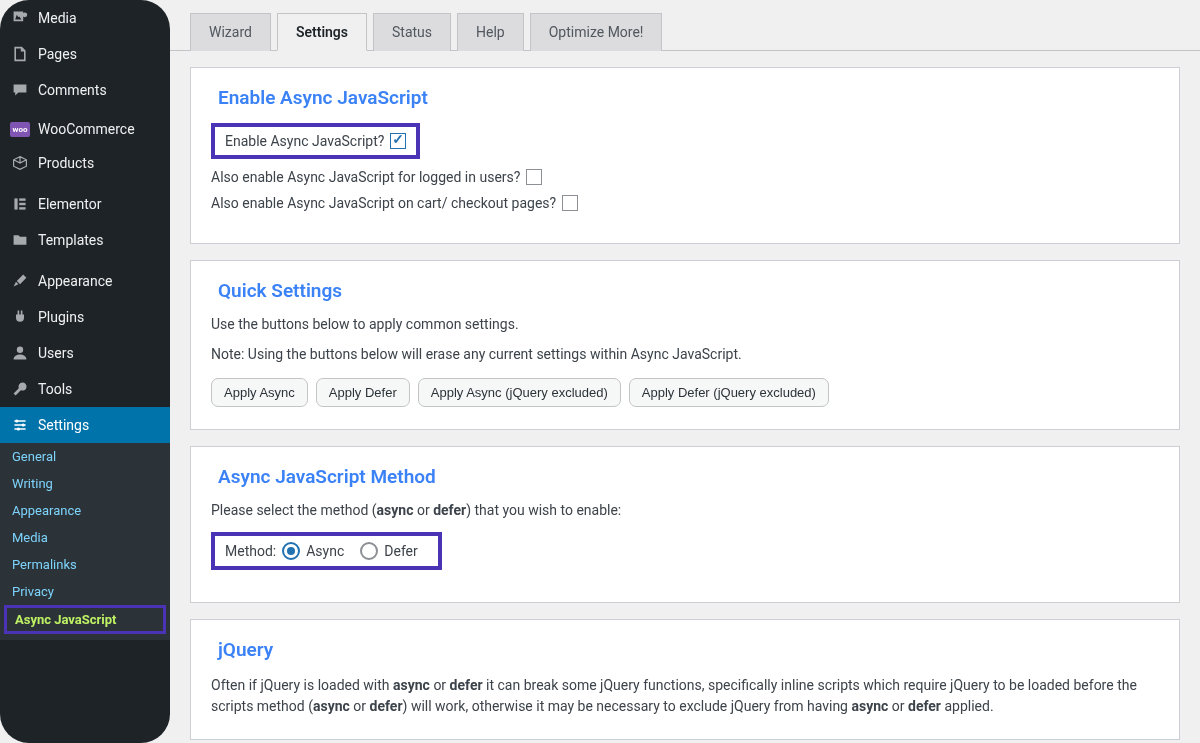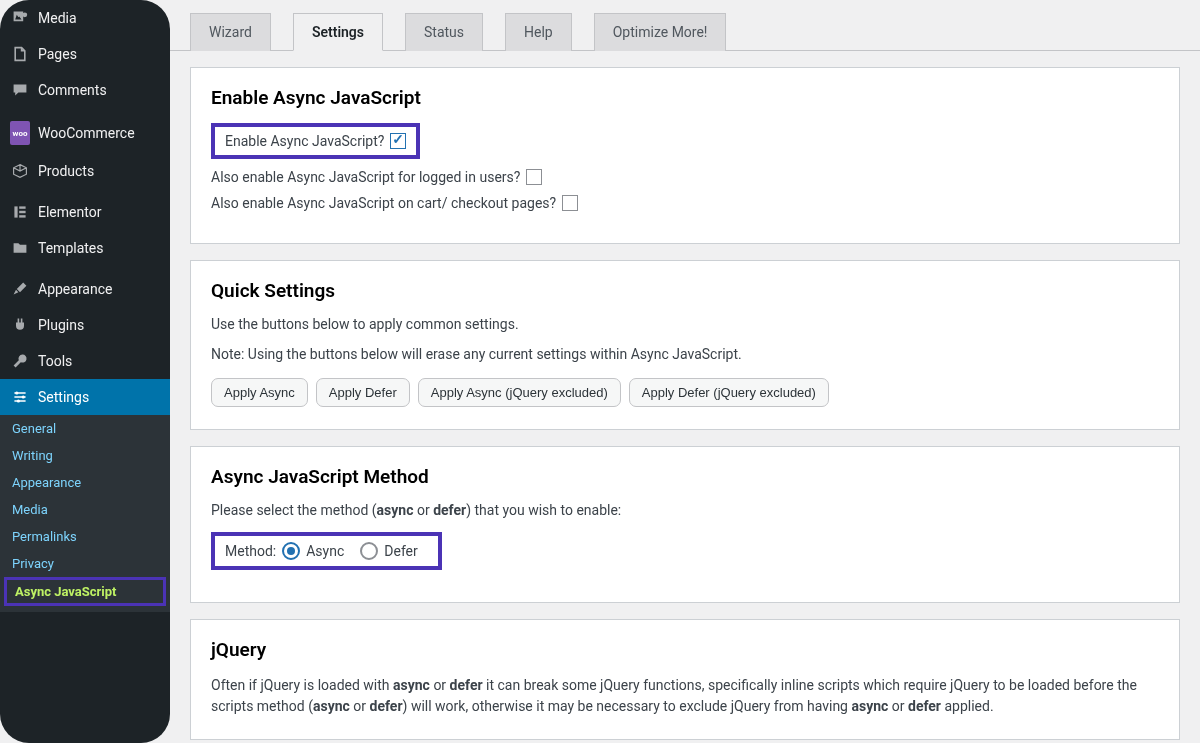--- a/index.html
+++ b/index.html
@@ -79,21 +79,21 @@
 .icon svg { fill: currentColor; }
 
 
 .main {
   flex: 1;
   padding: 0 0 0 0;
   overflow: hidden;
 }
 .tab-row {
   display: flex;
-  gap: 22px;
+  gap: 6px;
   padding: 12px 0 0 20px;
   border-bottom: 1px solid #c3c4c7;
 }
 .tab {
   padding: 10px 18px;
   background: #dcdcde;
   border: 1px solid #c3c4c7;
   border-bottom: none;
   cursor: pointer;
   font-size: 14px;
@@ -110,22 +110,23 @@
 
 .panel {
   margin: 16px 20px;
   background: #fff;
   border: 1px solid #ccd0d4;
   padding: 18px 20px 22px 20px;
 }
 .panel h2 {
   font-size: 19px;
   font-weight: 600;
-  color: #000000;
+  color: #3b82f6;
   margin-bottom: 14px;
+  margin-left: 7px;
 }
 .row { margin: 10px 0; font-size: 14px; display:flex; align-items:center; gap:6px; }
 .row .chk { width:16px; height:16px; border:1px solid #8c8f94; display:inline-block; position:relative; }
 .row .chk.checked { border-color:#2271b1; }
 .row .chk.checked::after {
   content: "✓"; position:absolute; left:1px; top:-3px; color:#2271b1; font-weight:bold; font-size:14px;
 }
 .highlight-box {
   border: 4px solid #4b33b5;
   padding: 6px 10px;
@@ -181,21 +182,21 @@
   <div class="sidebar-item">
     <span class="icon">
         <svg viewBox="0 0 20 20">
           <path d="M2 3h16v10H8l-4 4v-4H2z"></path>
         </svg>
       </span>
     <span>Comments</span>
   </div>
   <div class="sidebar-separator"></div>
   <div class="sidebar-item">
-    <span class="icon" style="background:#7f54b3;color:#fff;font-size:8px;font-weight:bold;border-radius:2px;width:20px;height:24px;">woo</span>
+    <span class="icon" style="background:#7f54b3;color:#fff;font-size:8px;font-weight:bold;border-radius:2px;width:20px;height:15px;">woo</span>
     <span>WooCommerce</span>
   </div>
   <div class="sidebar-item">
     <span class="icon">
         <svg viewBox="0 0 20 20">
           <path d="M10 2l8 4v8l-8 4-8-4V6z M10 2v8 M2 6l8 4 8-4" fill="none" stroke="currentColor" stroke-width="1.5"></path>
         </svg>
       </span>
     <span>Products</span>
   </div>
@@ -228,20 +229,29 @@
       </span>
     <span>Appearance</span>
   </div>
   <div class="sidebar-item">
     <span class="icon">
         <svg viewBox="0 0 20 20">
           <path d="M7 2v5H5v4a5 5 0 0010 0V7h-2V2h-2v5H9V2z"></path>
         </svg>
       </span>
     <span>Plugins</span>
+  </div>
+  <div class="sidebar-item">
+    <span class="icon">
+        <svg viewBox="0 0 20 20">
+          <circle cx="10" cy="6" r="4"></circle>
+          <path d="M2 18c0-4 4-6 8-6s8 2 8 6z"></path>
+        </svg>
+      </span>
+    <span>Users</span>
   </div>
   <div class="sidebar-item">
     <span class="icon">
         <svg viewBox="0 0 20 20">
           <path d="M13 2a5 5 0 00-4.5 7L2 15.5 4.5 18l6.5-6.5A5 5 0 1013 2z"></path>
         </svg>
       </span>
     <span>Tools</span>
   </div>
   <div class="sidebar-item active">

